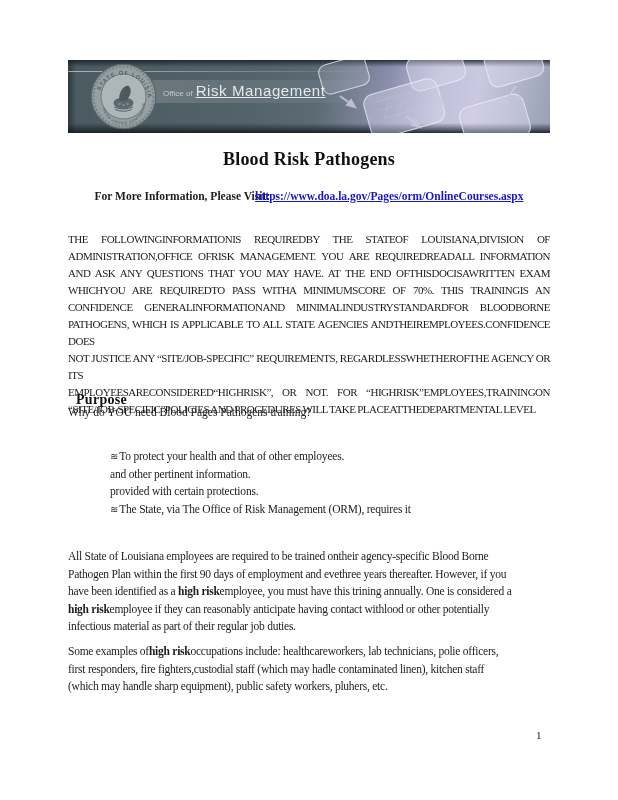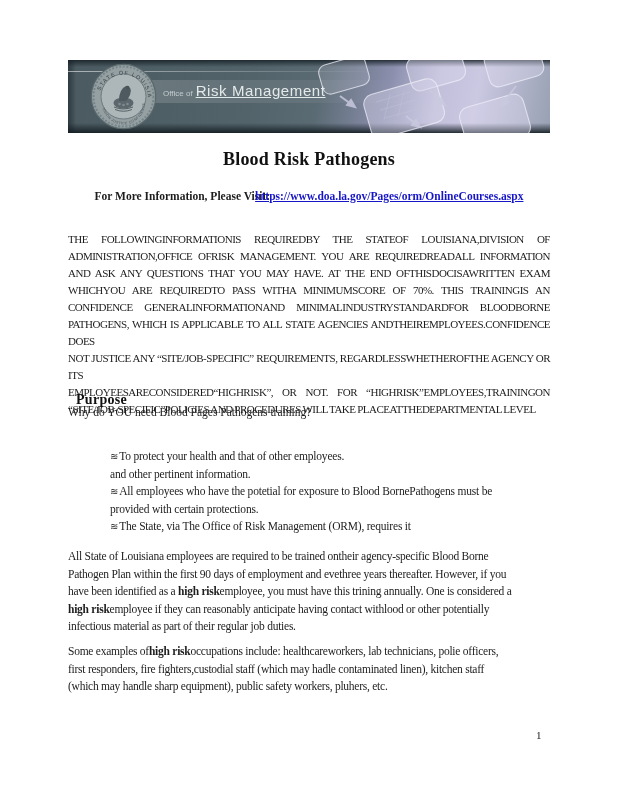--- a/index.html
+++ b/index.html
@@ -132,21 +132,20 @@
       <div class="tline">NOT JUSTICE ANY “SITE/JOB-SPECIFIC” REQUIREMENTS, REGARDLESSWHETHEROFTHE AGENCY OR ITS</div>
       <div class="tline">EMPLOYEESARECONSIDERED“HIGHRISK”, OR NOT. FOR “HIGHRISK”EMPLOYEES,TRAININGON</div>
       <div class="tline">“SITE/JOB-SPECIFIC”POLICIES AND PROCEDURES WILL TAKE PLACEATTHEDEPARTMENTAL LEVEL</div>
     </div>
 
   <h2 class="purpose">Purpose</h2>
   <div class="why">Why do YOU need Blood Pages Pathogens training?</div>
   <div class="bullets">
       <div class="tline"><span class="bullet-glyph">≋</span>To protect your health and that of other employees.</div>
       <div class="tline">and other pertinent information.</div>
-      <div class="tline"><span class="bullet-glyph">≋</span>All employees who have the potetial for exposure to Blood BornePathogens must be</div>
       <div class="tline">provided with certain protections.</div>
       <div class="tline"><span class="bullet-glyph">≋</span>The State, via The Office of Risk Management (ORM), requires it</div>
     </div>
 
   <div class="para p2">
       <div class="tline">All State of Louisiana employees are required to be trained ontheir agency-specific Blood Borne</div>
       <div class="tline">Pathogen Plan within the first 90 days of employment and evethree years thereafter. However, if you</div>
       <div class="tline">have been identified as a <b>high risk</b>employee, you must have this trining annually. One is considered a</div>
       <div class="tline"><b>high risk</b>employee if they can reasonably anticipate having contact withlood or other potentially</div>
       <div class="tline">infectious material as part of their regular job duties.</div>

